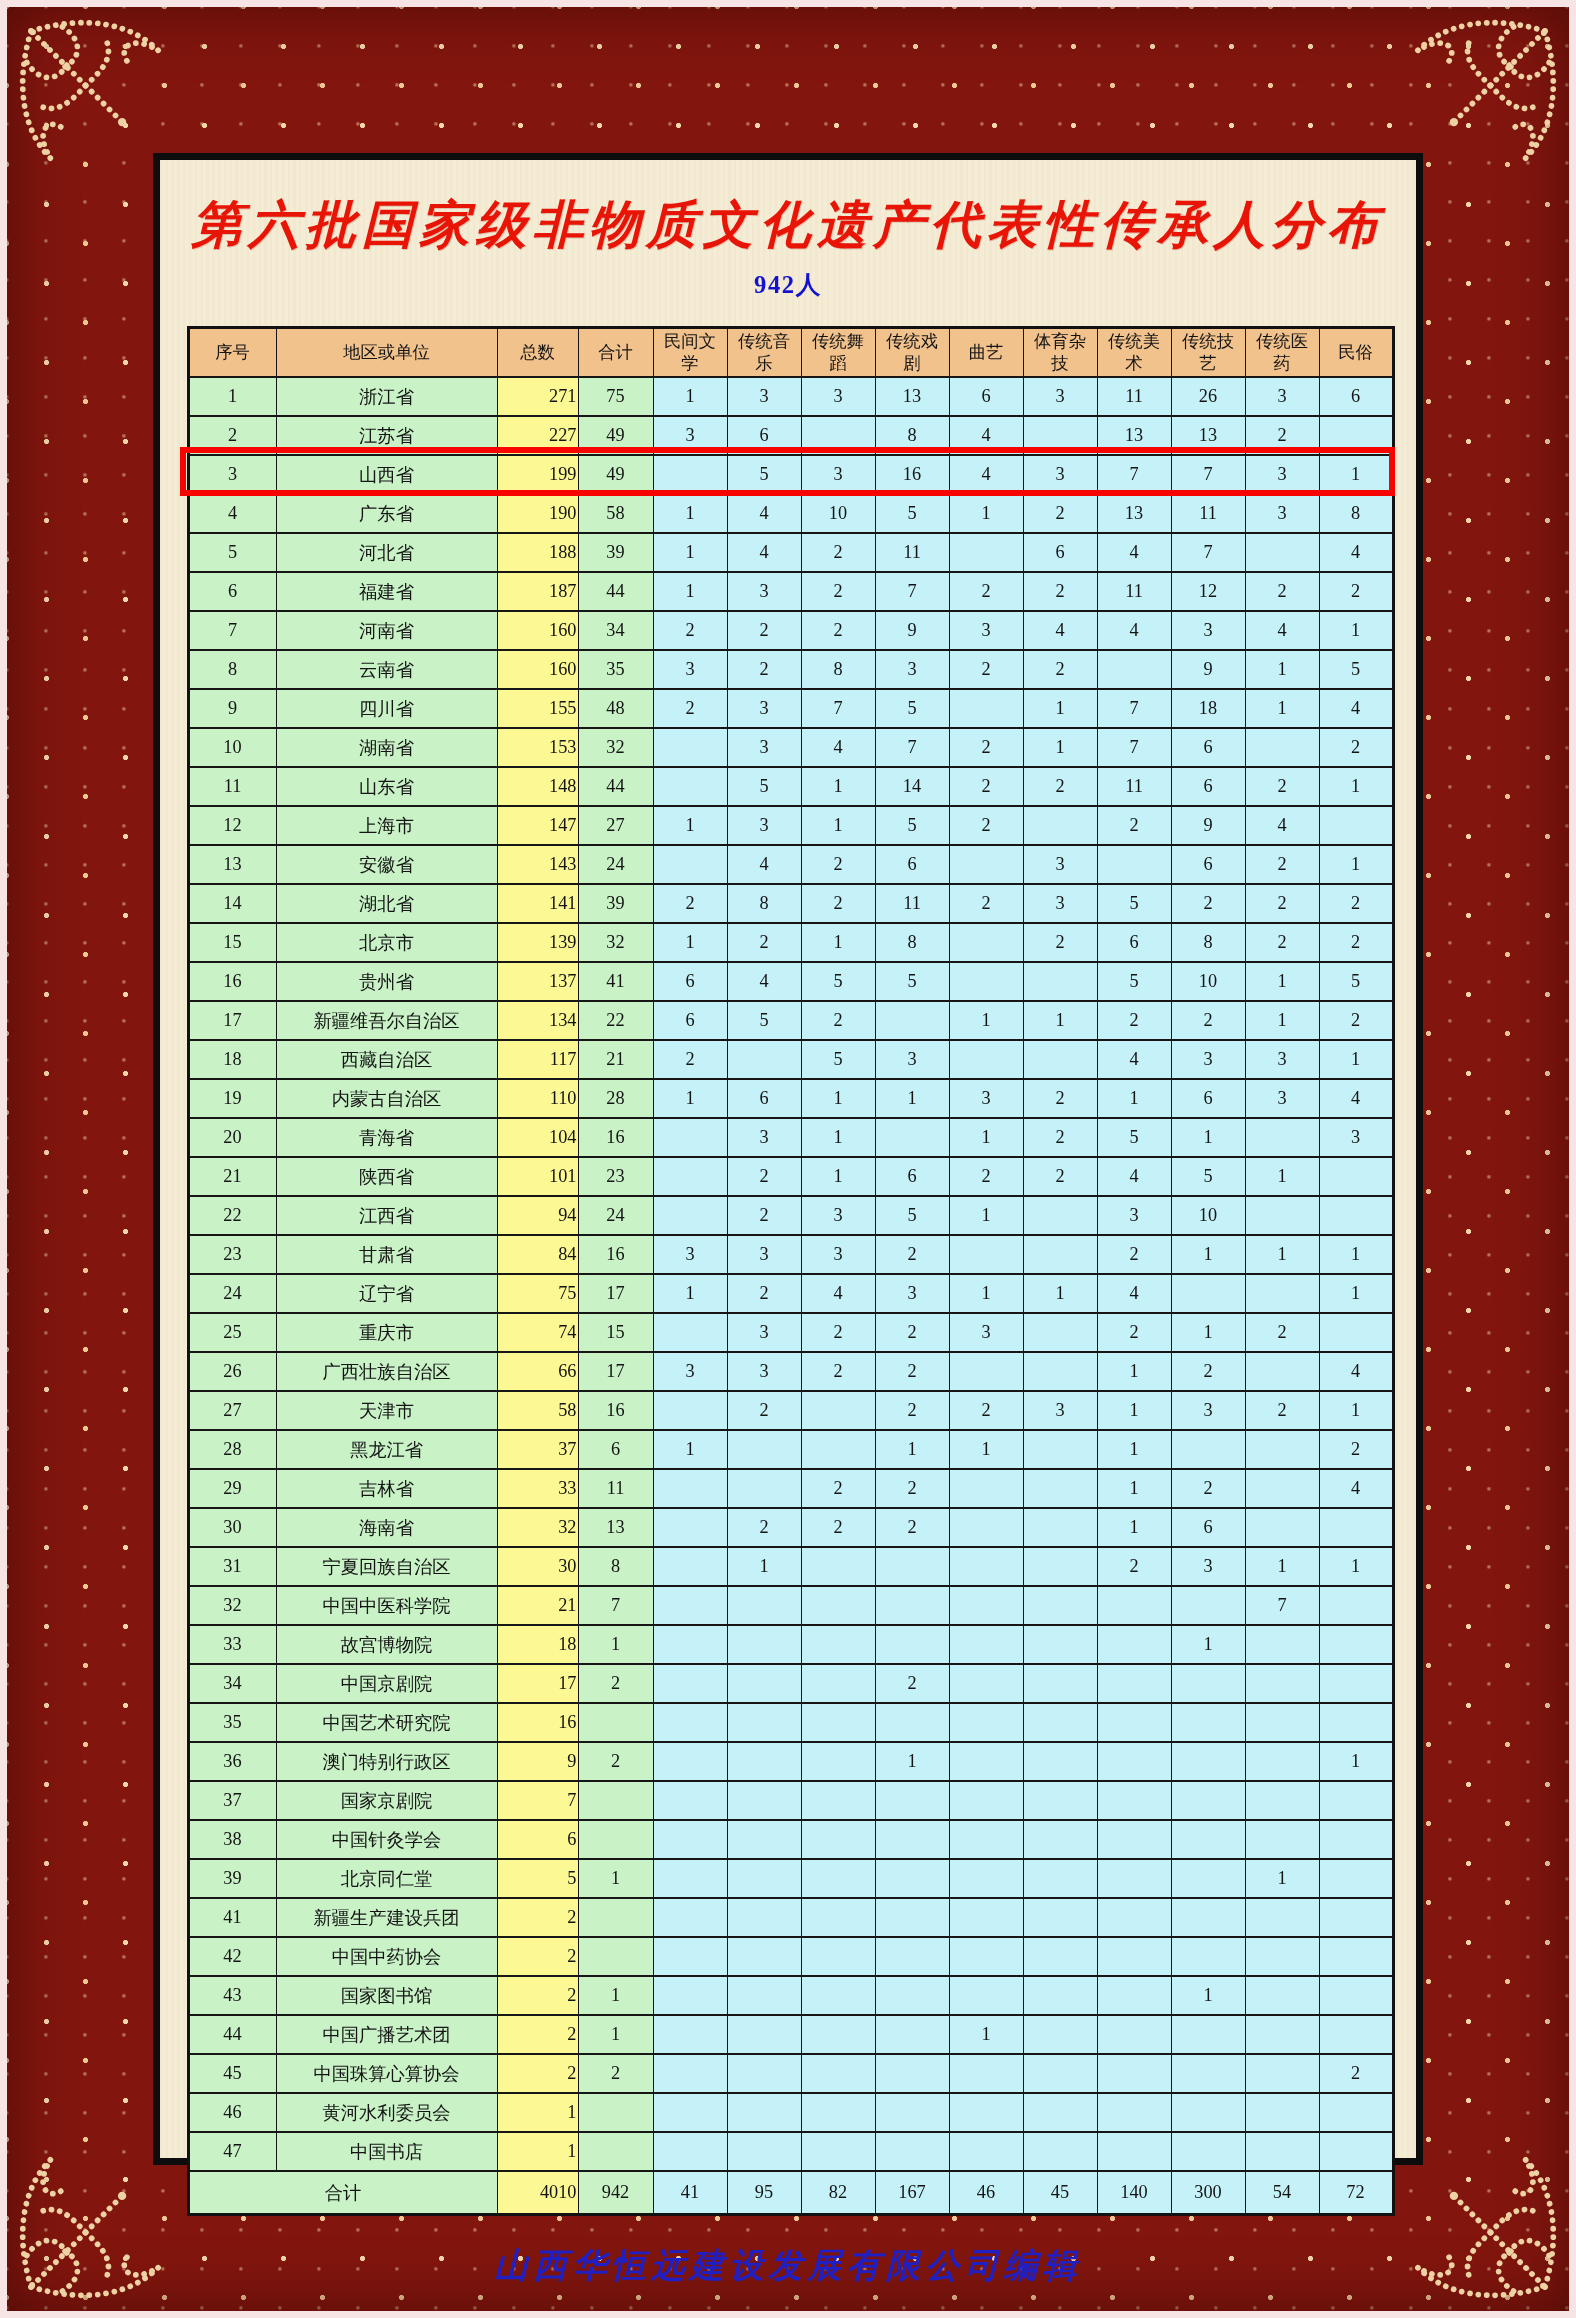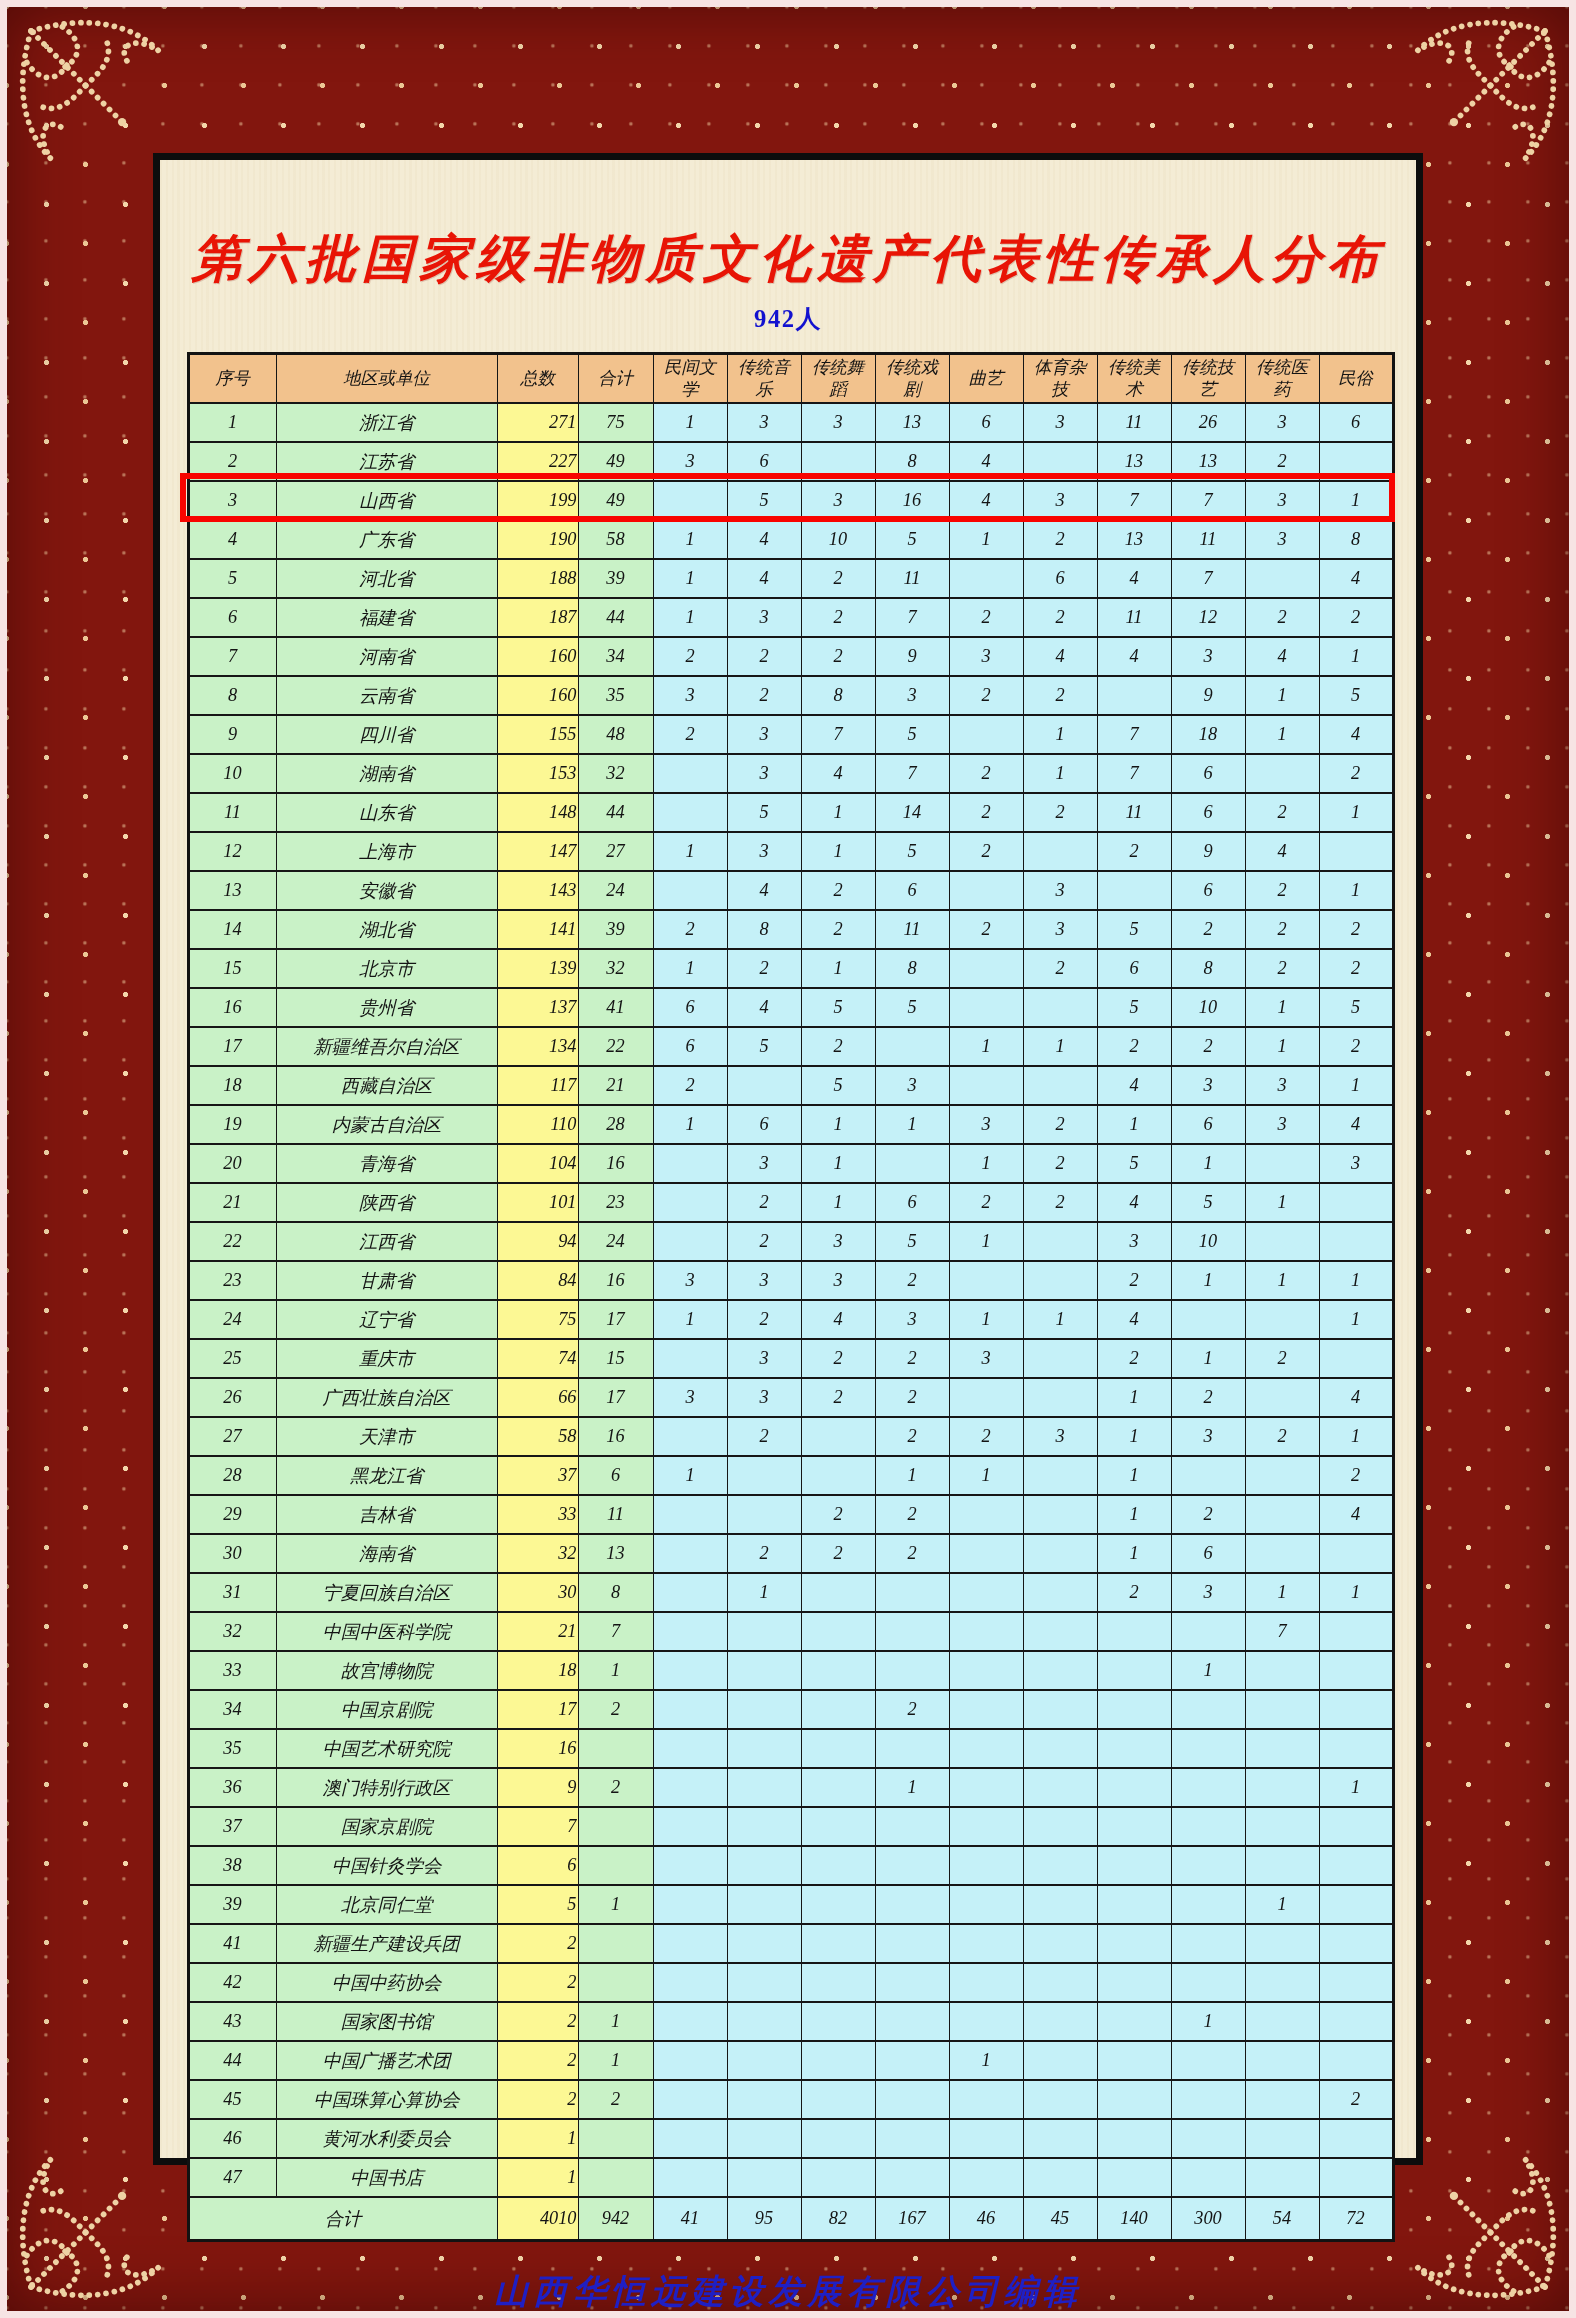--- a/index.html
+++ b/index.html
@@ -26,34 +26,34 @@
 
   
   .page{
     position:absolute;inset:153px;
     border:7.3px solid #0d0d0d;
     background:
       repeating-linear-gradient(90deg, rgba(215,195,150,0.10) 0 2.1px, rgba(0,0,0,0) 2.1px 5.8px),
       #f4ecd5;
   }
   .title{
-    margin:65px 21px 0;
+    margin:31px 21px 0;
     text-align:center;
     font-size:51px;font-weight:bold;font-style:italic;
     letter-spacing:5.8px;color:#e81405;
     text-shadow:1px 1px 0 rgba(120,10,0,0.18);
     white-space:nowrap;
   }
   .subtitle{
     margin-top:8px;text-align:center;
     font-size:24.6px;font-weight:bold;color:#1212cf;letter-spacing:1.6px;
   }
 
   
-  .table-wrap{position:relative;width:1203px;margin:17px auto 0;font-style:italic;}
+  .table-wrap{position:relative;width:1203px;margin:25px auto 0;}
   table{border-collapse:collapse;table-layout:fixed;width:1203px;border:3.7px solid #121212;}
   th,td{
     border:1.6px solid #161616;border-top-width:2.6px;border-bottom-width:2.6px;
     text-align:center;vertical-align:middle;
     font-size:18.3px;color:#141414;overflow:hidden;
   }
   thead th{
     height:45px;background:#f2c28d;font-weight:normal;
     font-size:17.3px;line-height:1.22;padding:1px 4.2px;
   }

